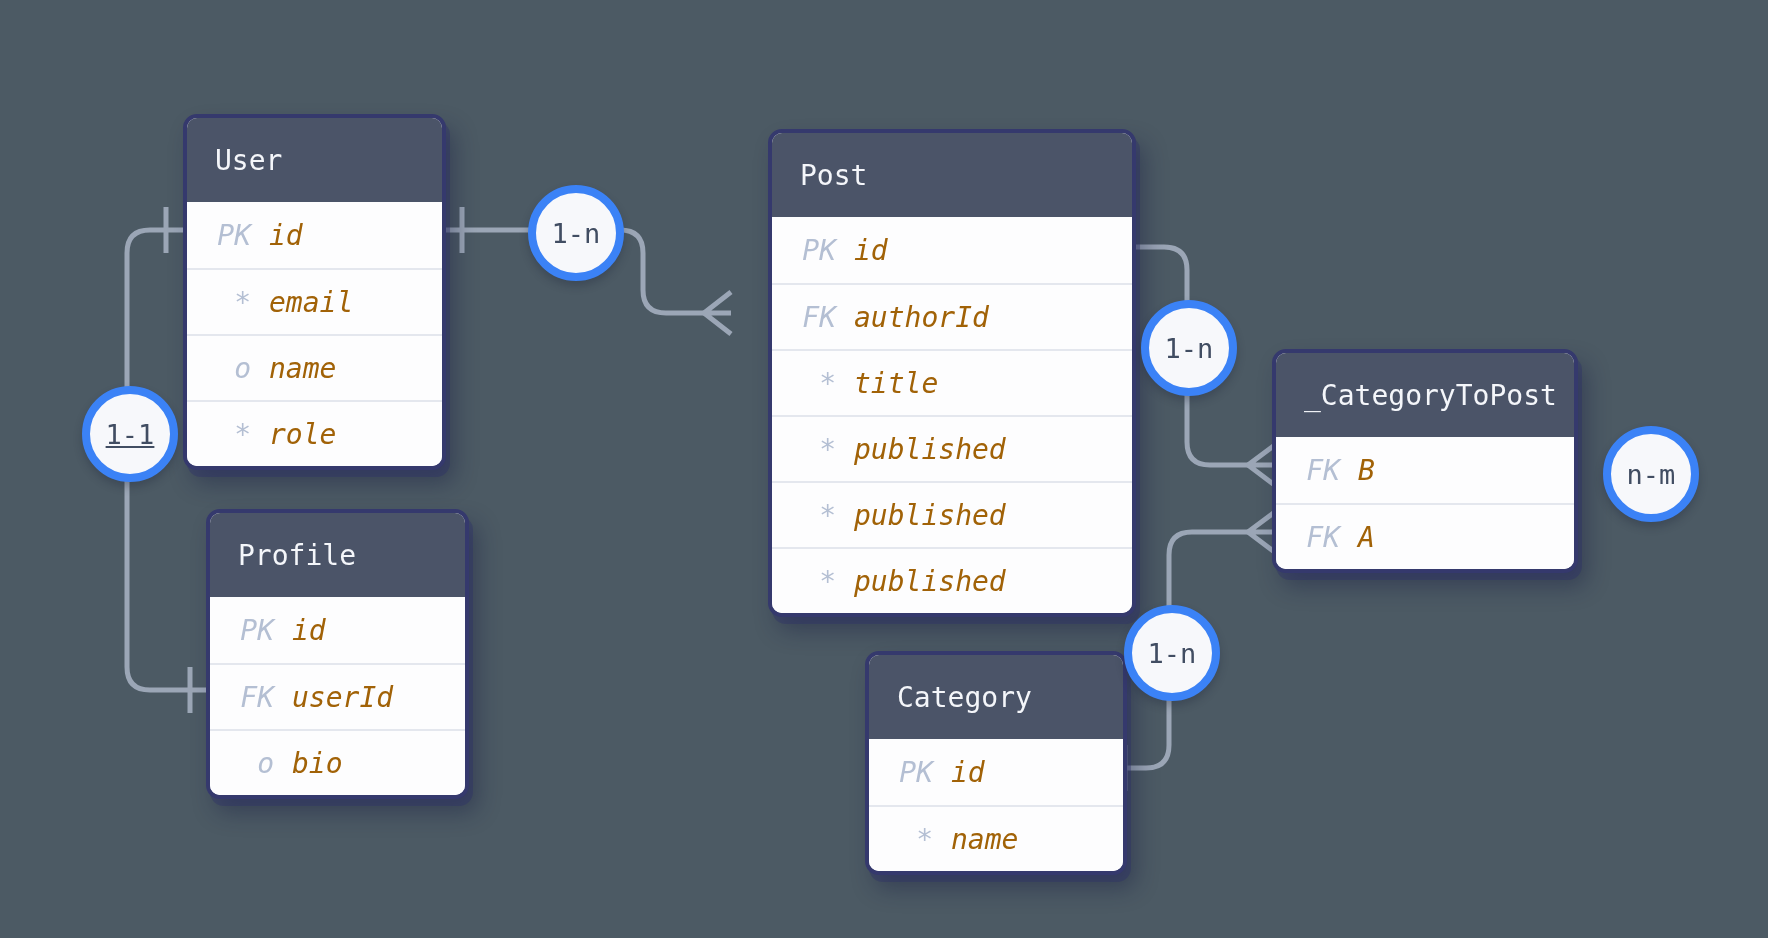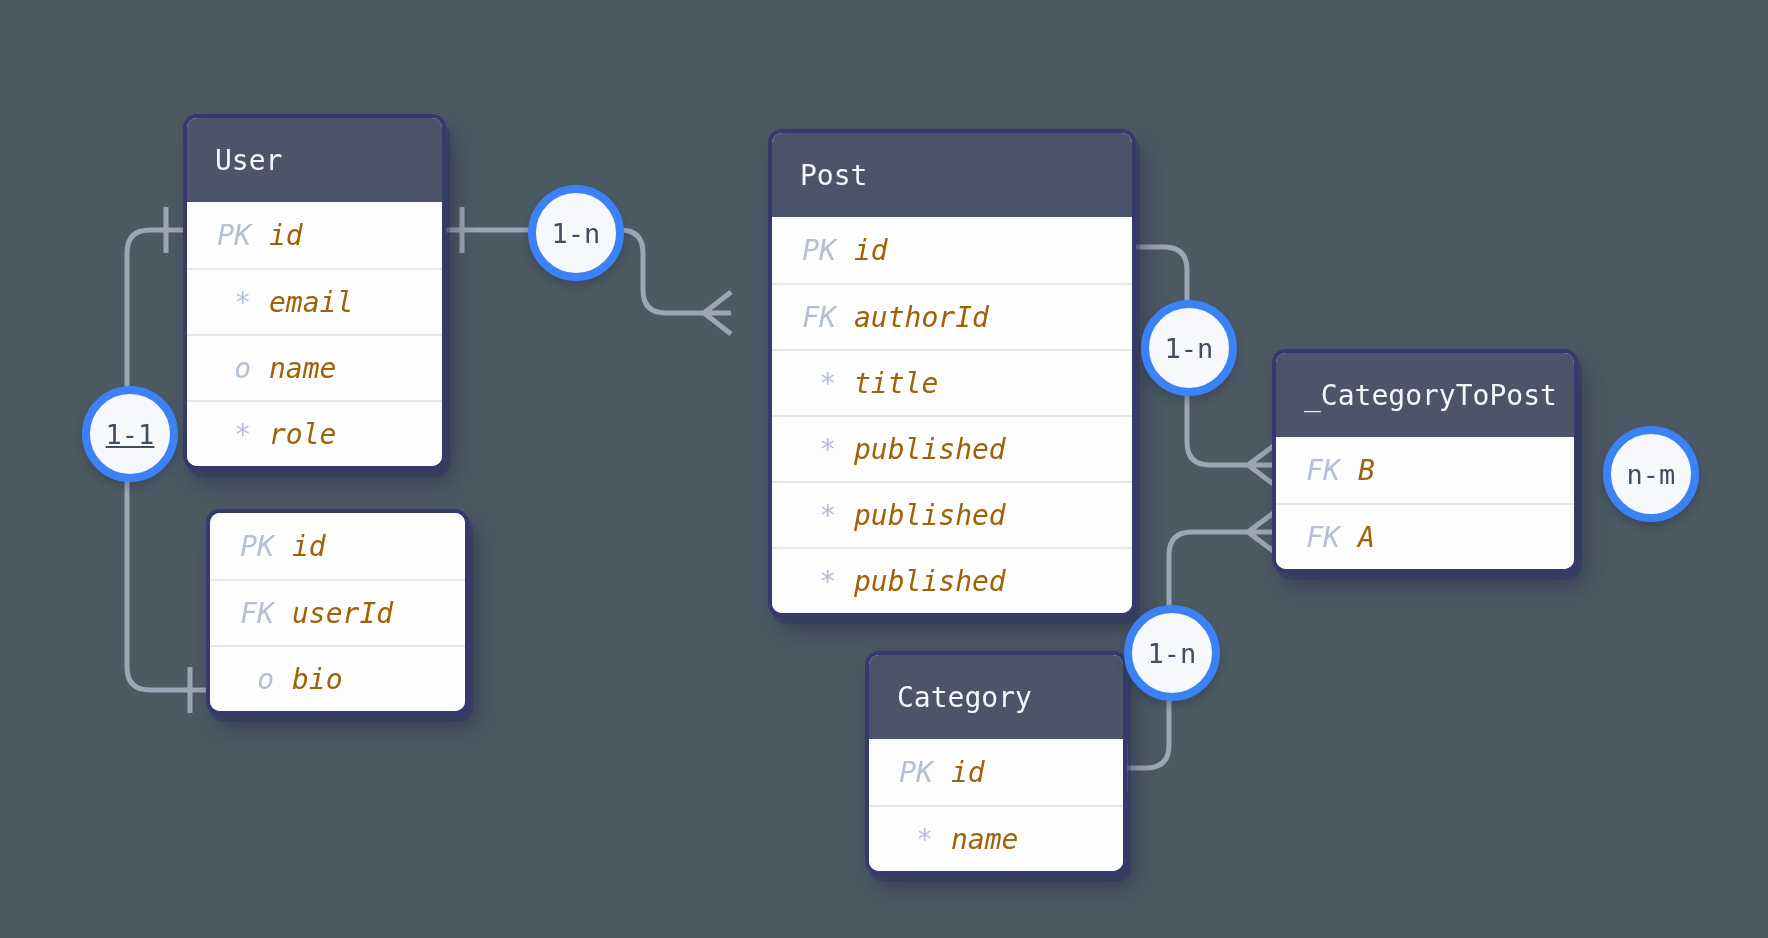--- a/index.html
+++ b/index.html
@@ -140,20 +140,23 @@
       <span class="field-prefix">o</span>
       <span class="field-name">name</span>
     </div>
     <div class="entity-row">
       <span class="field-prefix">*</span>
       <span class="field-name">role</span>
     </div>
   </div>
 
   <div class="entity" style="left:206px; top:509px; width:255px;">
+    <div class="entity-header">
+      <span class="entity-title">Profile</span>
+    </div>
     <div class="entity-row">
       <span class="field-prefix">PK</span>
       <span class="field-name">id</span>
     </div>
     <div class="entity-row">
       <span class="field-prefix">FK</span>
       <span class="field-name">userId</span>
     </div>
     <div class="entity-row">
       <span class="field-prefix">o</span>

